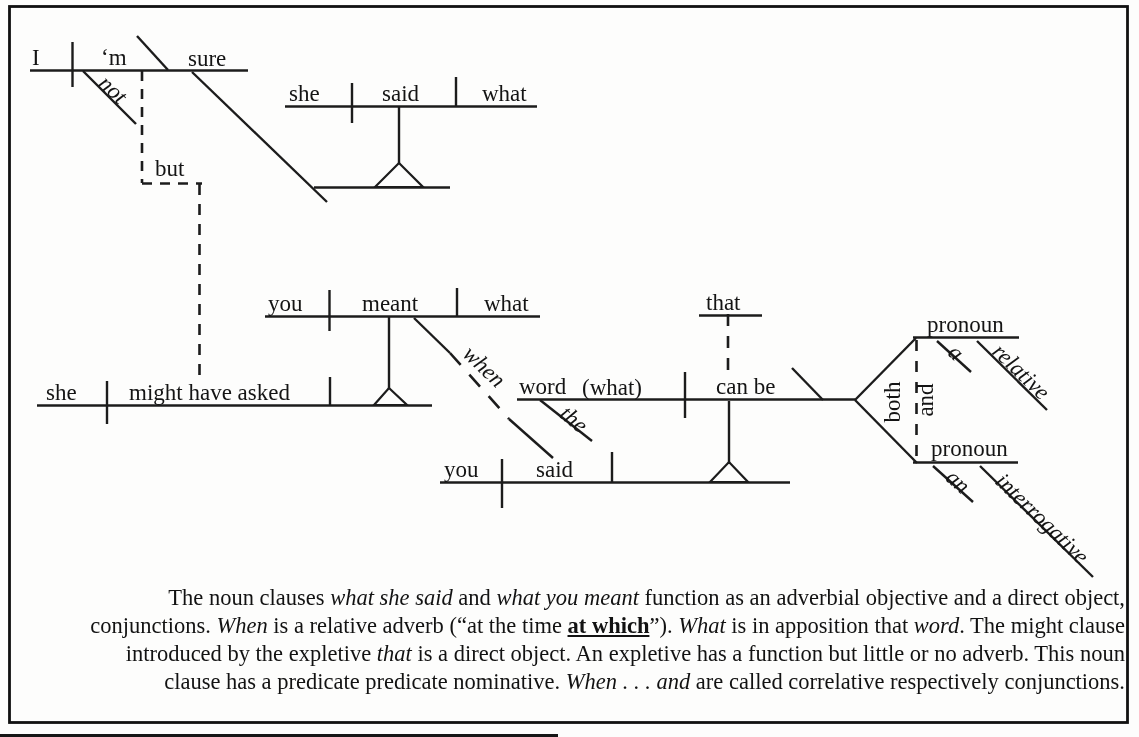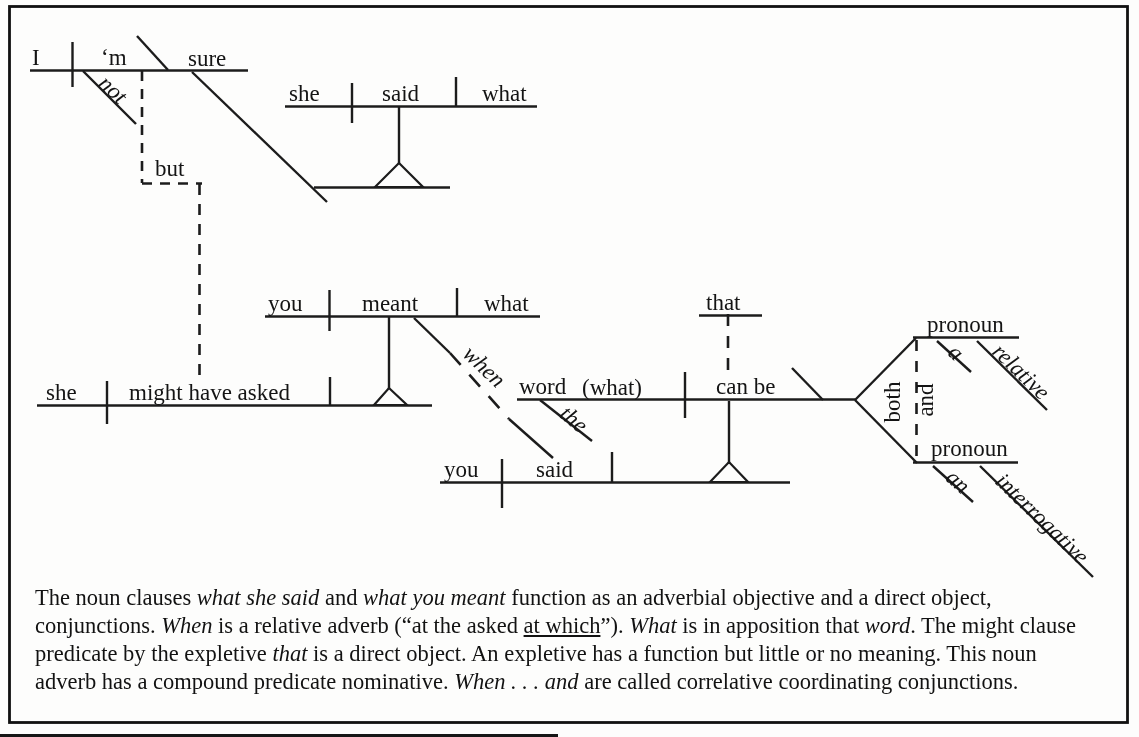--- a/index.html
+++ b/index.html
@@ -7,24 +7,24 @@
         font-family:"Liberation Serif","DejaVu Serif",serif;color:#141414;}
   svg{position:absolute;left:0;top:0;}
   .ln{stroke:#1c1c1c;stroke-width:2.4;fill:none;stroke-linecap:butt;}
   .frame{stroke:#111;stroke-width:2.8;fill:none;}
   .dash{stroke:#1c1c1c;stroke-width:2.6;fill:none;}
   .tri{stroke:#1c1c1c;stroke-width:2.2;fill:none;}
   .dtext{font-family:"Liberation Serif","DejaVu Serif",serif;font-size:23px;fill:#141414;}
   .ditalic{font-style:italic;}
   .rot{text-anchor:middle;}
   .caption{position:absolute;left:35px;top:584px;width:1090px;
-           font-size:22.5px;line-height:28px;color:#121212;}
+           font-size:22.5px;line-height:28px;color:#121212;text-align:right;}
   .cap-line{white-space:nowrap;}
   .seg-i{font-style:italic;}
-  .seg-u{text-decoration:underline;}
+  .seg-u{text-decoration:underline;font-weight:bold;}
   .scan-edge{position:absolute;left:0;top:734px;width:558px;height:3px;background:#161616;}
 </style>
 </head>
 <body>
 
 <div class="page">
 
   <svg width="1139" height="737" viewBox="0 0 1139 737">
 
     <rect x="9.5" y="6.5" width="1118" height="716" class="frame"></rect>
@@ -112,19 +112,19 @@
     <line x1="913" y1="462.5" x2="1018" y2="462.5" class="ln"></line>
     <line x1="933" y1="466" x2="973" y2="502" class="ln"></line>
     <line x1="980" y1="466" x2="1093" y2="577" class="ln"></line>
     <text x="931" y="456" class="dtext">pronoun</text>
     <text x="953" y="487" class="dtext ditalic rot" transform="rotate(42 953 487)">an</text>
     <text x="1037" y="524" class="dtext ditalic rot" transform="rotate(44 1037 524)">interrogative</text>
   </svg>
 
   <div class="caption">
       <div class="cap-line"><span>The noun clauses </span><span class="seg-i">what she said</span><span> and </span><span class="seg-i">what you meant</span><span> function as an adverbial objective and a direct object,</span></div>
-      <div class="cap-line"><span>conjunctions. </span><span class="seg-i">When</span><span> is a relative adverb (“at the asked </span><span class="seg-u">at which</span><span>”). </span><span class="seg-i">What</span><span> is in apposition that </span><span class="seg-i">word</span><span>. The might clause</span></div>
-      <div class="cap-line"><span>predicate by the expletive </span><span class="seg-i">that</span><span> is a direct object. An expletive has a function but little or no meaning. This noun</span></div>
-      <div class="cap-line"><span>adverb has a compound predicate nominative. </span><span class="seg-i">When . . . and</span><span> are called correlative coordinating conjunctions.</span></div>
+      <div class="cap-line"><span>conjunctions. </span><span class="seg-i">When</span><span> is a relative adverb (“at the time </span><span class="seg-u">at which</span><span>”). </span><span class="seg-i">What</span><span> is in apposition that </span><span class="seg-i">word</span><span>. The might clause</span></div>
+      <div class="cap-line"><span>introduced by the expletive </span><span class="seg-i">that</span><span> is a direct object. An expletive has a function but little or no adverb. This noun</span></div>
+      <div class="cap-line"><span>clause has a predicate predicate nominative. </span><span class="seg-i">When . . . and</span><span> are called correlative respectively conjunctions.</span></div>
     </div>
 
   <div class="scan-edge"></div>
 </div>
 
 </body></html>

